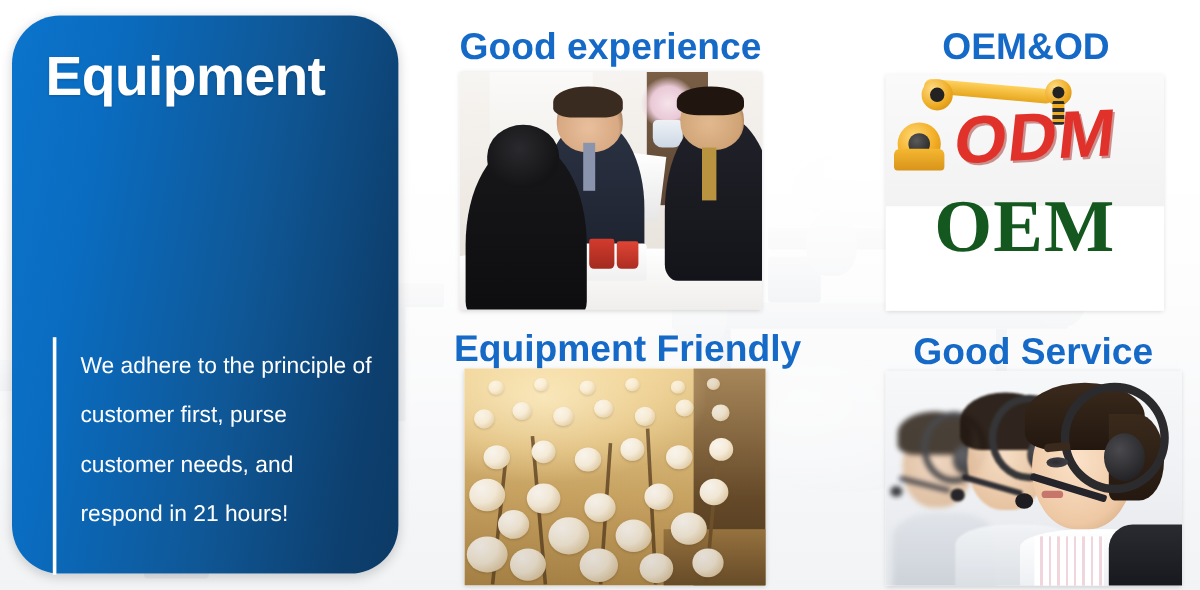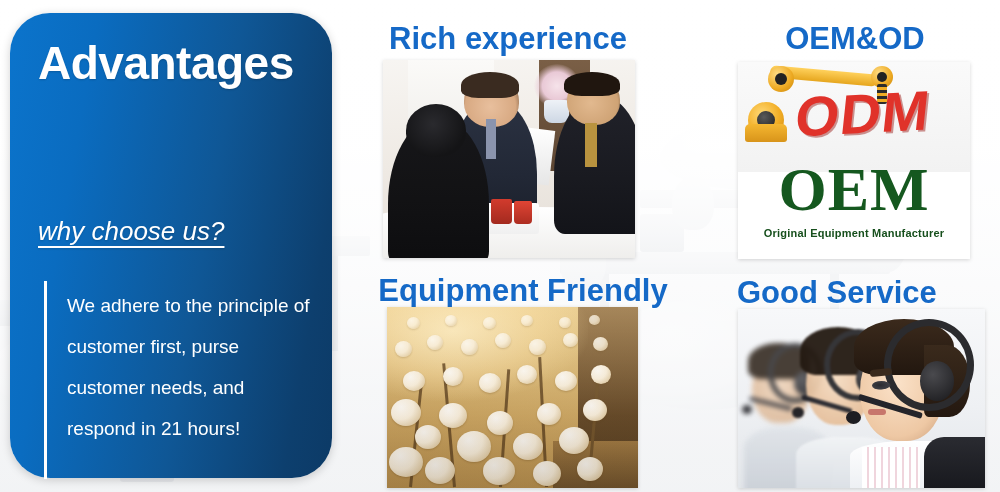--- a/index.html
+++ b/index.html
@@ -64,21 +64,21 @@
 
   
   .head{
     position:absolute;color:#1569c7;font-weight:bold;
     font-size:31px;line-height:34px;white-space:nowrap;
     text-shadow:0 1px 1px rgba(255,255,255,.85);
   }
   .head.h1{left:383px;top:22px;width:250px;text-align:center;}
   .head.h2{left:740px;top:22px;width:230px;text-align:center;}
   .head.h3{left:363px;top:274px;width:320px;text-align:center;}
-  .head.h4{left:737px;top:276px;width:248px;text-align:left;}
+  .head.h4{left:737px;top:276px;width:248px;text-align:center;}
 
   
   .card{position:absolute;overflow:hidden;background:#fff;box-shadow:0 1px 4px rgba(0,0,0,.16);}
 
   
   .c-meeting{left:383px;top:60px;width:252px;height:198px;}
   .mt-bg{position:absolute;inset:0;background:linear-gradient(175deg,#f7f5f2 0%,#efeae4 48%,#e3ddd6 100%);}
   .mt-panelwall{position:absolute;left:10%;top:0;width:34%;height:58%;background:linear-gradient(180deg,#fbfaf8,#eceae6);}
   .mt-darkwall{position:absolute;left:62%;top:0;width:20%;height:56%;background:linear-gradient(180deg,#7a5f46,#5d4633);}
   .mt-plant{position:absolute;left:60%;top:2%;width:18%;height:22%;background:radial-gradient(ellipse at 50% 50%,#f6e3ea 0%,#e9c9d6 45%,rgba(233,201,214,0) 72%);border-radius:50%;}
@@ -195,28 +195,27 @@
       <div class="f-worker" style="left:672px;top:176px;width:42px;height:54px;"></div>
       <div class="f-worker" style="left:560px;top:230px;width:46px;height:60px;"></div>
       <div class="f-worker" style="left:862px;top:214px;width:44px;height:58px;"></div>
     </div>
 
     <div class="bg-veil"></div>
   </div>
 
   <div class="panel">
     <div class="panel-title">
-      <div>Advantages</div>
-    </div>
-    <div class="panel-sub">why choose us?</div>
+      <div>Equipment</div>
+    </div>
     <div class="panel-rule"></div>
     <div class="panel-body">We adhere to the principle of customer first, purse customer needs, and respond in 21 hours!</div>
   </div>
 
-  <div class="head h1">Rich experience</div>
+  <div class="head h1">Good experience</div>
 
   <div class="head h2">OEM&amp;OD</div>
 
   <div class="head h3">Equipment Friendly</div>
 
   <div class="head h4">Good Service</div>
 
   <div class="card c-meeting">
     <div class="mt-bg"></div>
     <div class="mt-panelwall"></div>
@@ -249,21 +248,20 @@
       <div class="arm-seg1"></div>
       <div class="arm-elbow"></div>
       <div class="arm-wrist"></div>
       <div class="arm-grip"></div>
       <div class="arm-joint"></div>
       <div class="arm-base"></div>
     </div>
 
     <div class="odm-text"><span class="lean">ODM</span></div>
     <div class="oem-text">OEM</div>
-    <div class="oem-cap">Original Equipment Manufacturer</div>
   </div>
 
   <div class="card c-cotton">
     <div class="ct-sky"></div>
     <div class="ct-soil"></div>
     <div class="ct-soil2"></div>
     <div class="ct-glow"></div>
 
     <div>
       <div class="stem" style="left:22px;top:70px;width:3px;height:110px;transform:rotate(6deg);"></div>

